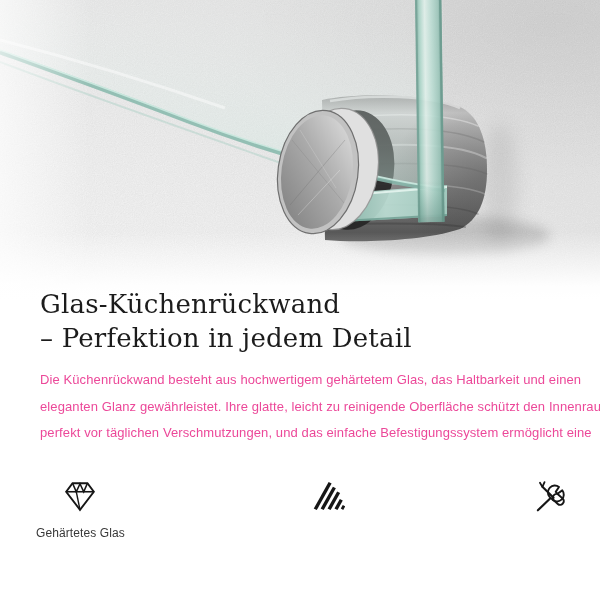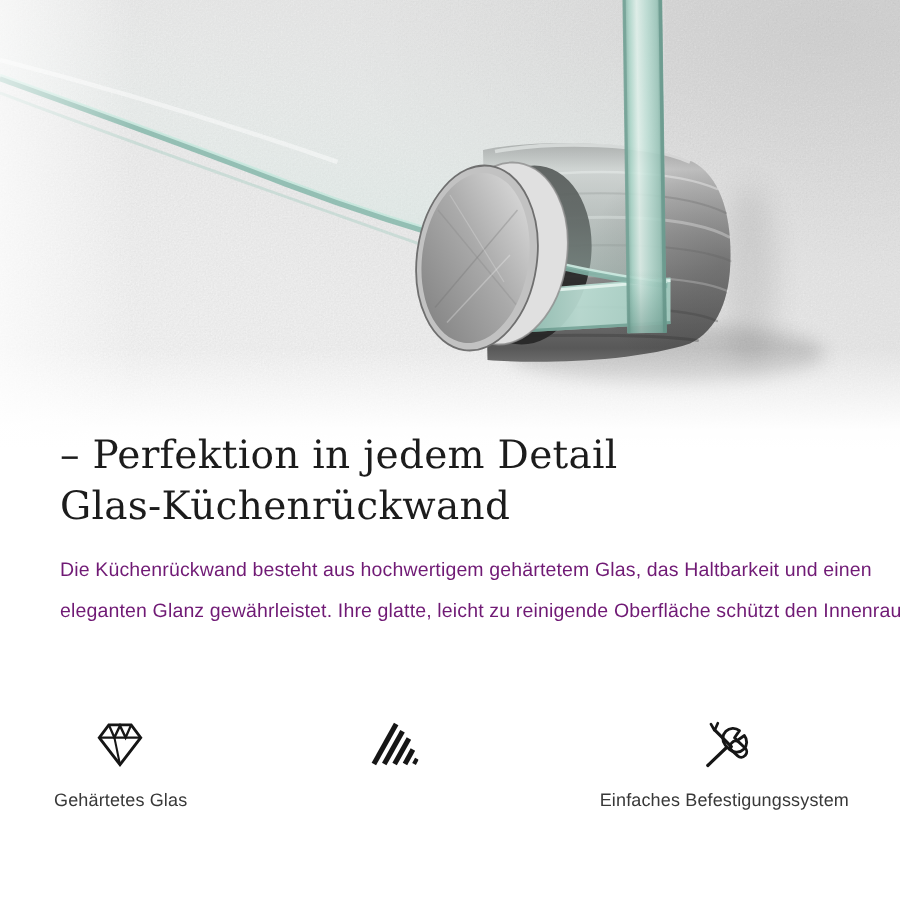--- a/index.html
+++ b/index.html
@@ -20,21 +20,21 @@
     font-size: 26px;
     line-height: 34px;
     color: #1c1c1c;
     letter-spacing: 0.2px;
   }
   .paragraph { margin-top: 12px; }
   .pline {
     display: block;
     font-size: 13px;
     line-height: 26.6px;
-    color: #701a75;
+    color: #ec4899;
     letter-spacing: 0.1px;
     white-space: nowrap;
   }
   .features {
     position: absolute;
     left: 36px; right: 34px; top: 478px;
     display: flex;
     justify-content: space-between;
     align-items: flex-start;
   }
@@ -189,26 +189,27 @@
         </g>
       </g>
 
       <rect x="0" y="232" width="600" height="68" fill="url(#fadeBottom)"></rect>
       <rect x="0" y="0" width="90" height="300" fill="url(#fadeLeft)"></rect>
     </svg>
   </div>
 
   <div class="content">
     <h1 class="headline">
+      <span style="display:block">Glas-Küchenrückwand</span>
       <span style="display:block">– Perfektion in jedem Detail</span>
-      <span style="display:block">Glas-Küchenrückwand</span>
     </h1>
     <p class="paragraph">
       <span class="pline">Die Küchenrückwand besteht aus hochwertigem gehärtetem Glas, das Haltbarkeit und einen</span>
       <span class="pline">eleganten Glanz gewährleistet. Ihre glatte, leicht zu reinigende Oberfläche schützt den Innenraum</span>
+      <span class="pline">perfekt vor täglichen Verschmutzungen, und das einfache Befestigungssystem ermöglicht eine</span>
     </p>
   </div>
 
   <div class="features">
 
     <div class="feature">
       <span class="ficon">
         <svg width="34" height="34" viewBox="0 0 32 32" fill="none" stroke="#161616" stroke-width="1.8" stroke-linejoin="miter">
           <path d="M9 4 H23 L29 12 L16 29 L3 12 Z"></path>
           <path d="M3 12 H29" stroke-width="1.5"></path>
@@ -234,18 +235,17 @@
     <div class="feature">
       <span class="ficon">
         <svg width="34" height="34" viewBox="0 0 32 32" fill="none" stroke="#161616" stroke-width="2" stroke-linecap="round" stroke-linejoin="round">
           <path d="M7.5 3.5 L9.6 7.2 M11.8 3 L9.9 7.2" stroke-width="1.7"></path>
           <path d="M9.8 7.2 L20.3 17.6"></path>
           <rect x="19" y="15.8" width="11.5" height="6.8" rx="3.2" transform="rotate(43 24.7 19.2)" stroke-width="1.8"></rect>
           <path d="M5.5 29.5 L17.3 18.2"></path>
           <path d="M16.4 16.6 a6.4 6.4 0 0 1 9 -9 l-3.1 4.5 1.7 1.7 4.5 -3.1 a6.4 6.4 0 0 1 -9 9 z" stroke-width="1.8"></path>
         </svg>
       </span>
-      <span class="flabel">Einfaches Befestigungssystem</span>
     </div>
 
 
   </div>
 </div>
 
 </body></html>

